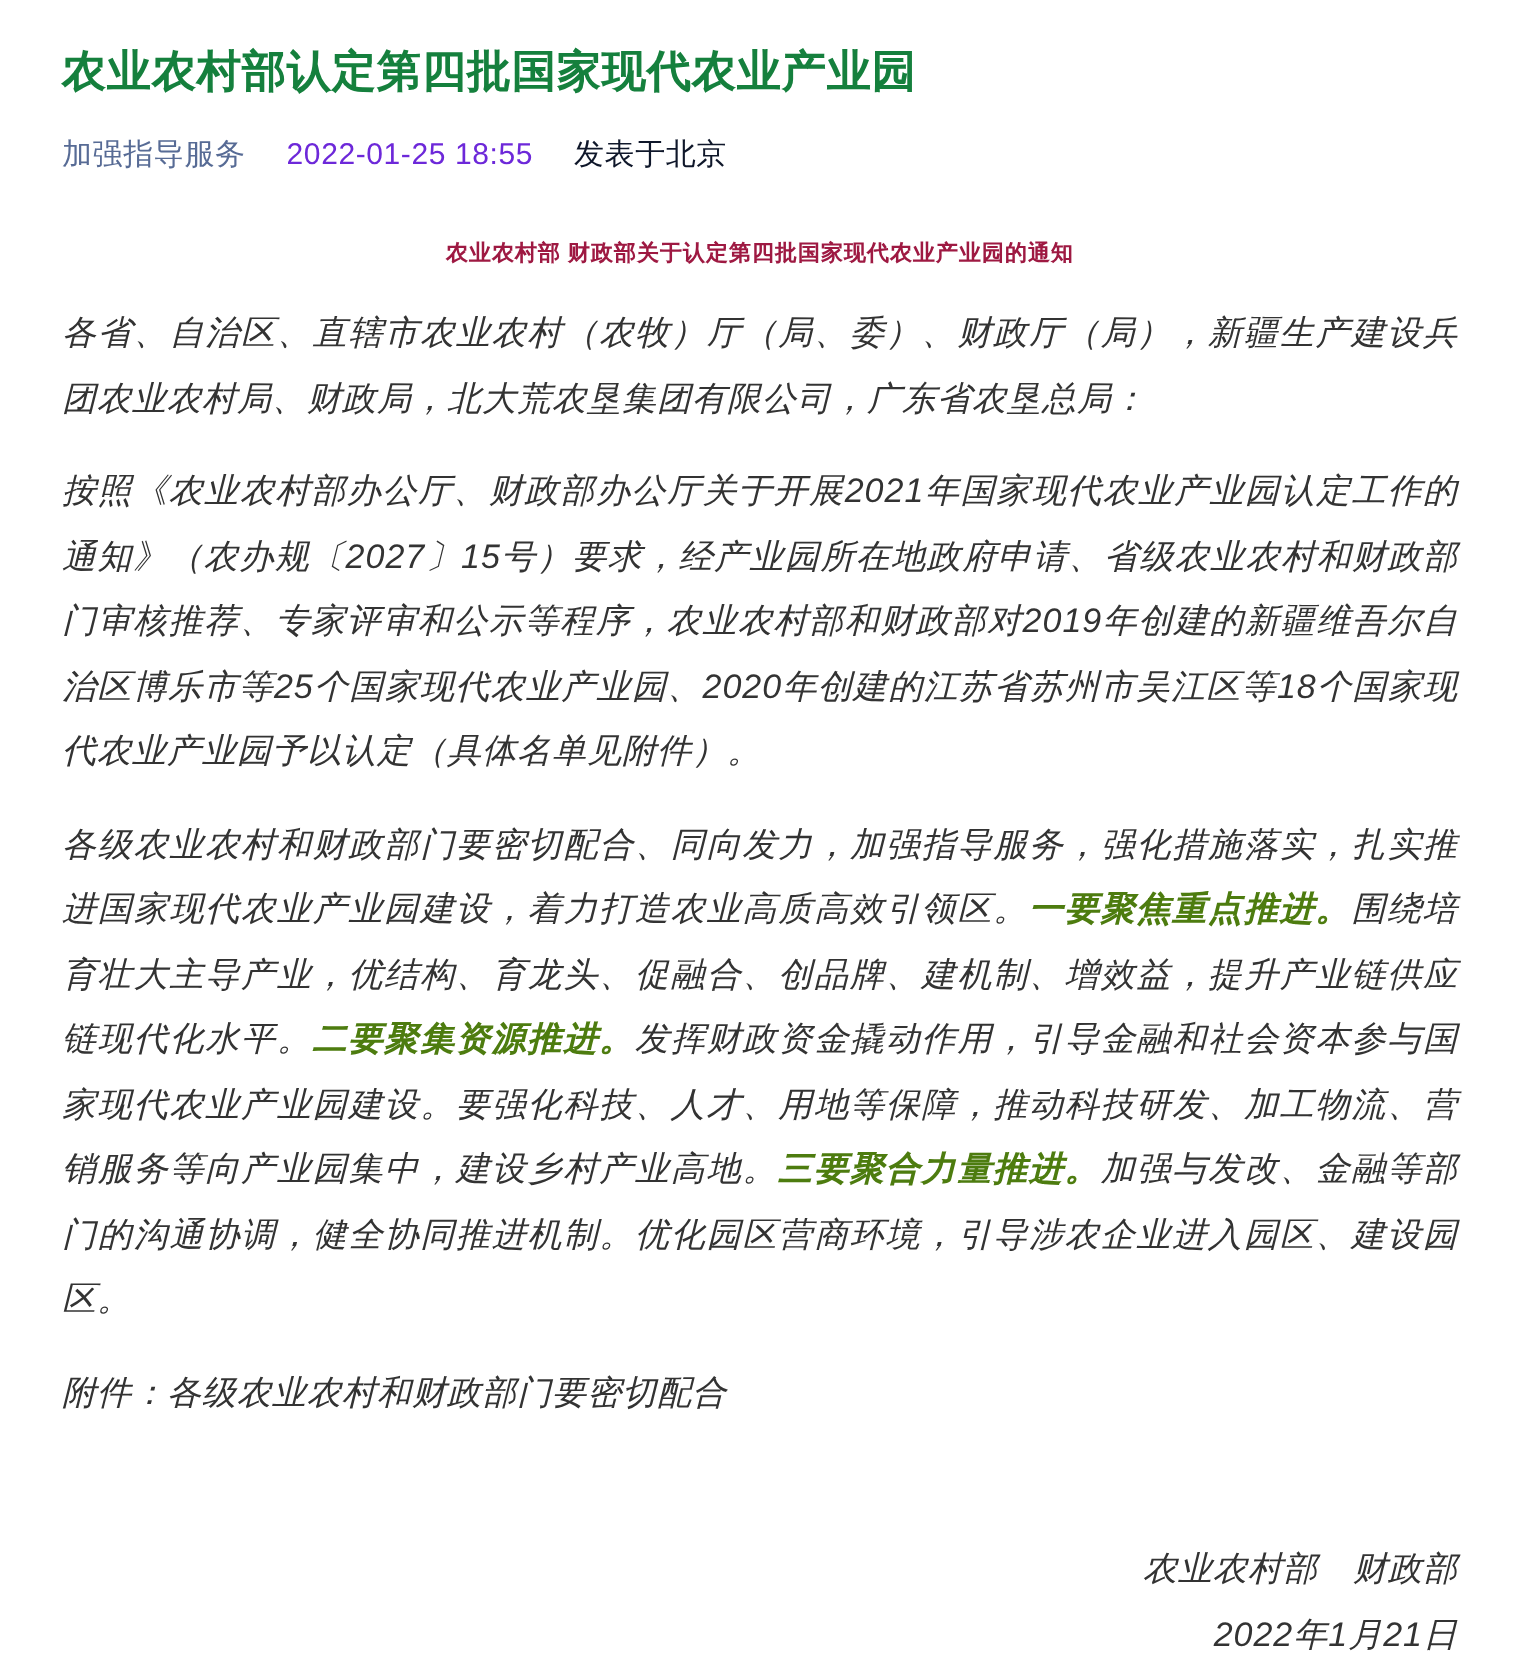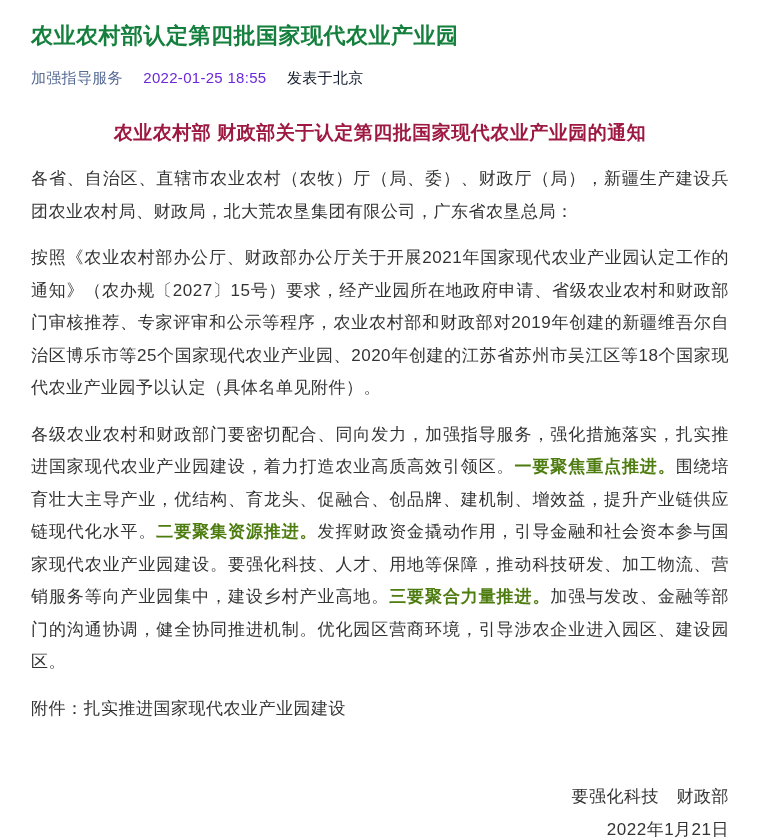--- a/index.html
+++ b/index.html
@@ -39,35 +39,36 @@
   }
   .meta-time {
     color: #6d28d9;
     margin-right: 16px;
   }
   .meta-location {
     color: #0f172a;
   }
   .notice-heading {
     margin: 0 0 16px 0;
-    font-size: 19px;
+    font-size: 11px;
     line-height: 1.5;
     font-weight: bold;
     color: #9e1942;
     text-align: center;
     letter-spacing: 0.5px;
   }
   .body-paragraph {
     margin: 0 0 14px 0;
     font-size: 17px;
     line-height: 32.5px;
     color: #333333;
     letter-spacing: 0.5px;
     text-align: justify;
     word-break: break-all;
+    font-style: italic;
   }
   .body-paragraph strong {
     font-weight: bold;
     color: #4d7c0f;
   }
   .signature-block {
     margin-top: 56px;
     text-align: right;
   }
   .signature-block .body-paragraph {
@@ -89,20 +90,20 @@
   </div>
 
   <h2 class="notice-heading">农业农村部 财政部关于认定第四批国家现代农业产业园的通知</h2>
 
   <p class="body-paragraph">各省、自治区、直辖市农业农村（农牧）厅（局、委）、财政厅（局），新疆生产建设兵团农业农村局、财政局，北大荒农垦集团有限公司，广东省农垦总局：</p>
 
   <p class="body-paragraph">按照《农业农村部办公厅、财政部办公厅关于开展2021年国家现代农业产业园认定工作的通知》（农办规〔2027〕15号）要求，经产业园所在地政府申请、省级农业农村和财政部门审核推荐、专家评审和公示等程序，农业农村部和财政部对2019年创建的新疆维吾尔自治区博乐市等25个国家现代农业产业园、2020年创建的江苏省苏州市吴江区等18个国家现代农业产业园予以认定（具体名单见附件）。</p>
 
   <p class="body-paragraph"><span>各级农业农村和财政部门要密切配合、同向发力，加强指导服务，强化措施落实，扎实推进国家现代农业产业园建设，着力打造农业高质高效引领区。</span><strong>一要聚焦重点推进。</strong><span>围绕培育壮大主导产业，优结构、育龙头、促融合、创品牌、建机制、增效益，提升产业链供应链现代化水平。</span><strong>二要聚集资源推进。</strong><span>发挥财政资金撬动作用，引导金融和社会资本参与国家现代农业产业园建设。要强化科技、人才、用地等保障，推动科技研发、加工物流、营销服务等向产业园集中，建设乡村产业高地。</span><strong>三要聚合力量推进。</strong><span>加强与发改、金融等部门的沟通协调，健全协同推进机制。优化园区营商环境，引导涉农企业进入园区、建设园区。</span></p>
 
-  <p class="body-paragraph">附件：扎实推进国家现代农业产业园建设</p>
+  <p class="body-paragraph">附件：各级农业农村和财政部门要密切配合</p>
 
   <div class="signature-block">
-    <p class="body-paragraph">要强化科技　财政部</p>
+    <p class="body-paragraph">农业农村部　财政部</p>
     <p class="body-paragraph">2022年1月21日</p>
   </div>
 
 </div>
 
 </body></html>

